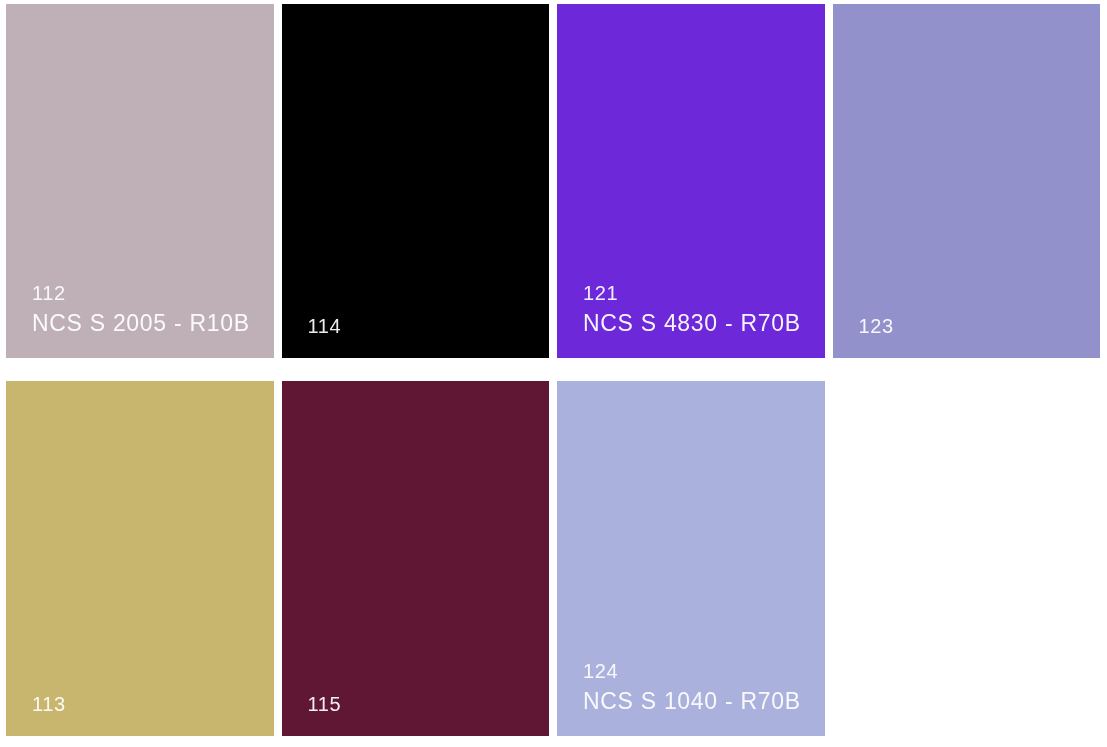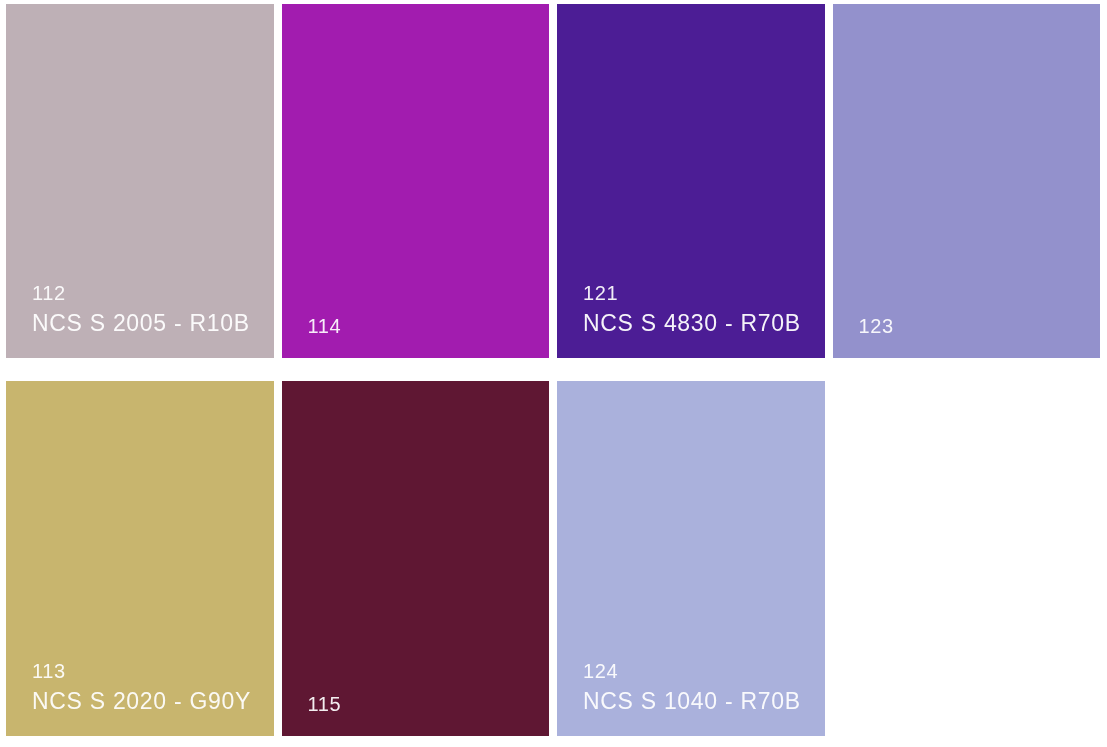--- a/index.html
+++ b/index.html
@@ -69,36 +69,35 @@
 </head>
 <body style="background-color: rgb(255, 255, 255);">
 
 <div class="palette-grid">
 
   <div class="swatch row-1" style="background-color: rgb(190, 176, 182);">
     <span class="swatch-code">112</span>
     <span class="swatch-name">NCS S 2005 - R10B</span>
   </div>
 
-  <div class="swatch row-1" style="background-color: #a21caf;">
+  <div class="swatch row-1" style="background-color: #000000;">
     <span class="swatch-code">114</span>
   </div>
 
-  <div class="swatch row-1" style="background-color: #4c1d95;">
+  <div class="swatch row-1" style="background-color: #6d28d9;">
     <span class="swatch-code">121</span>
     <span class="swatch-name">NCS S 4830 - R70B</span>
   </div>
 
   <div class="swatch row-1" style="background-color: rgb(147, 145, 204); text-align: center;">
     <span class="swatch-code">123</span>
   </div>
 
   <div class="swatch row-2" style="background-color: rgb(200, 181, 110);">
     <span class="swatch-code">113</span>
-    <span class="swatch-name">NCS S 2020 - G90Y</span>
   </div>
 
   <div class="swatch row-2" style="background-color: rgb(95, 23, 51);">
     <span class="swatch-code">115</span>
   </div>
 
 
   <div class="swatch row-2" style="background-color: rgb(170, 177, 220);">
     <span class="swatch-code">124</span>
     <span class="swatch-name">NCS S 1040 - R70B</span>

